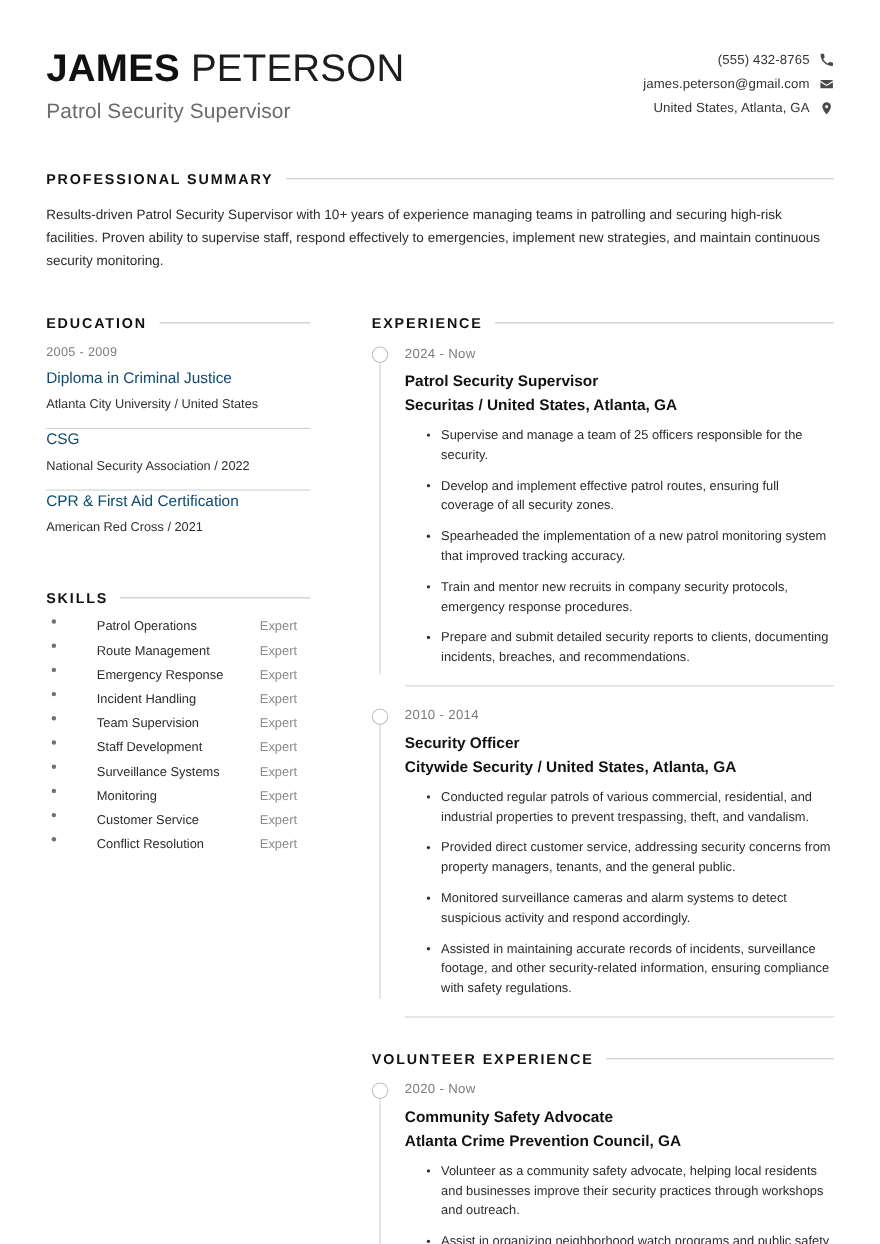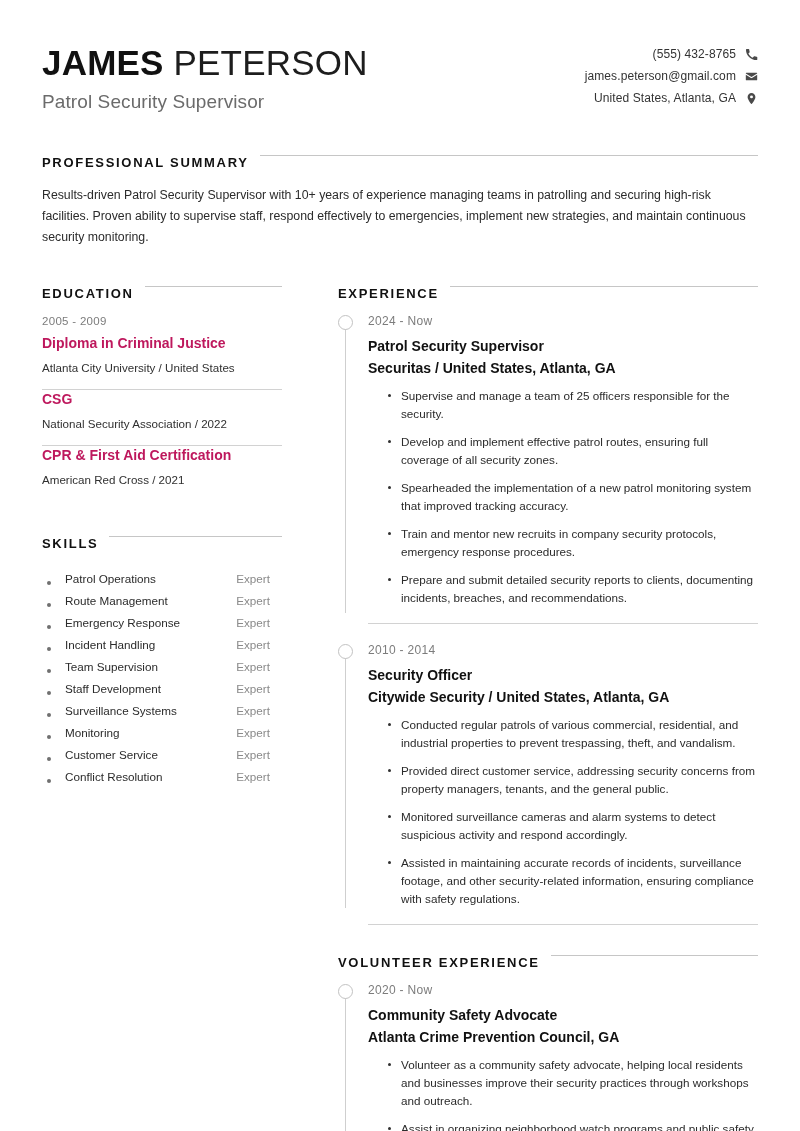--- a/index.html
+++ b/index.html
@@ -80,20 +80,21 @@
     display: inline-flex;
     align-items: center;
     justify-content: center;
     flex: 0 0 13px;
   }
   .contact-row .c-icon svg { display: block; fill: #4a4a4a; }
 
   
   .sec-head {
     display: flex;
+    align-items: center;
     gap: 11px;
     margin-bottom: 14px;
   }
   .sec-head .sec-title {
     font-size: 13px;
     font-weight: 700;
     letter-spacing: 1.7px;
     color: #111111;
     white-space: nowrap;
   }
@@ -138,39 +139,40 @@
     width: 100%;
   }
   .edu-date {
     font-size: 11.5px;
     color: #7c7c7c;
     letter-spacing: 0.3px;
     margin-bottom: 7px;
   }
   .edu-degree {
     font-size: 14px;
-    font-weight: 700;
-    color: #be185d;
+    font-weight: 400;
+    color: #0c4a6e;
     line-height: 19px;
     margin-bottom: 6px;
   }
   .edu-school {
     font-size: 11.6px;
     color: #303030;
     line-height: 17px;
   }
 
   
   .skills-block { margin-top: 33px; }
   .skills-block .sec-head { margin-bottom: 12px; }
   .skill-row {
     display: flex;
-    align-items: flex-end;
+    align-items: flex-start;
     height: 22px;
     font-size: 11.7px;
+    gap: 23px;
   }
   .skill-bullet {
     width: 4px;
     height: 4px;
     border-radius: 50%;
     background: #707070;
     flex: 0 0 4px;
     margin-right: 14px;
     margin-left: 5px;
   }

